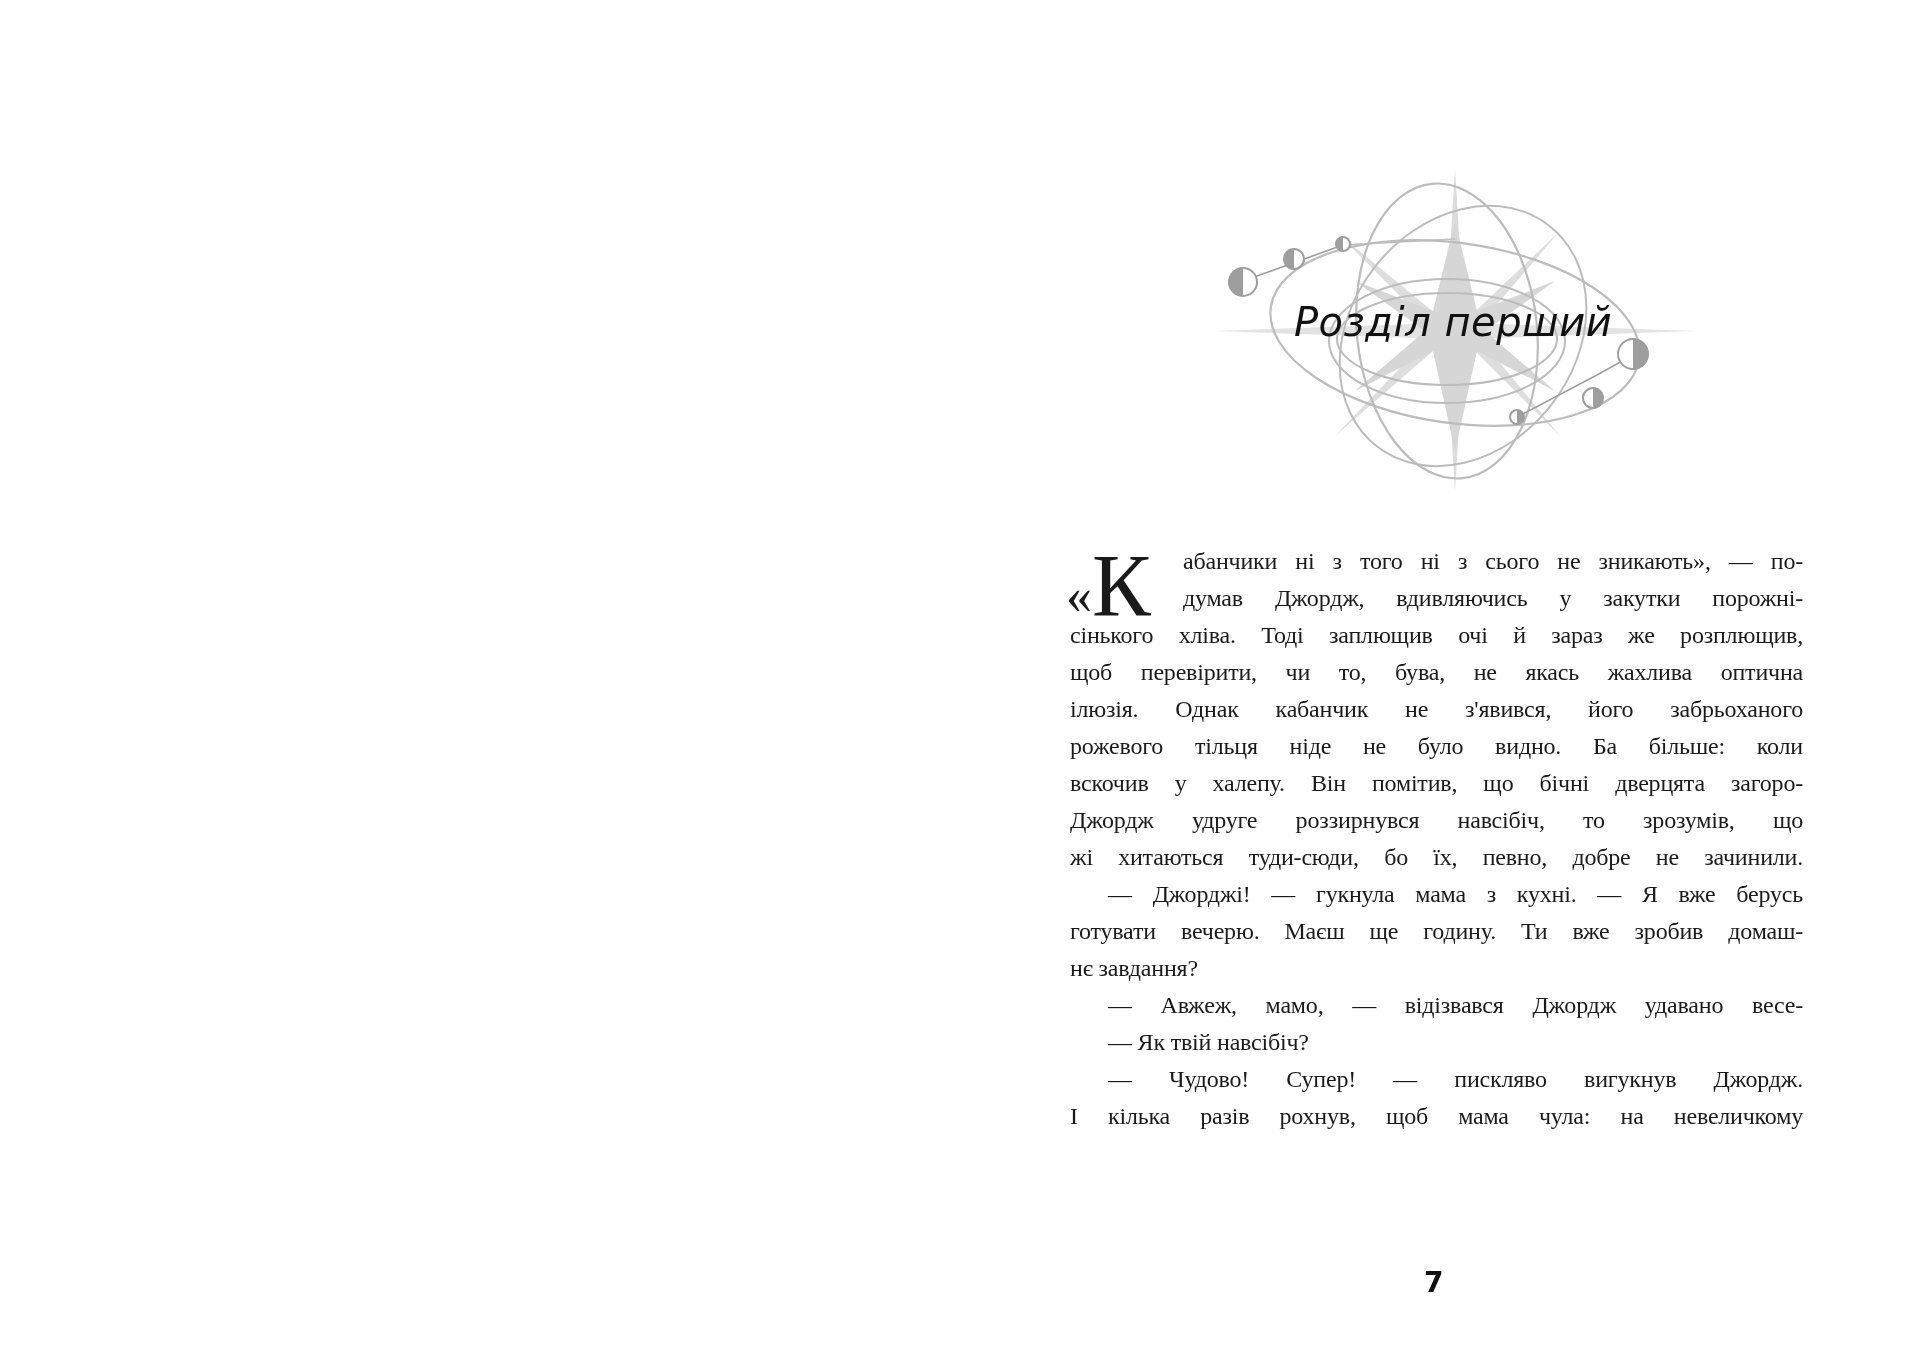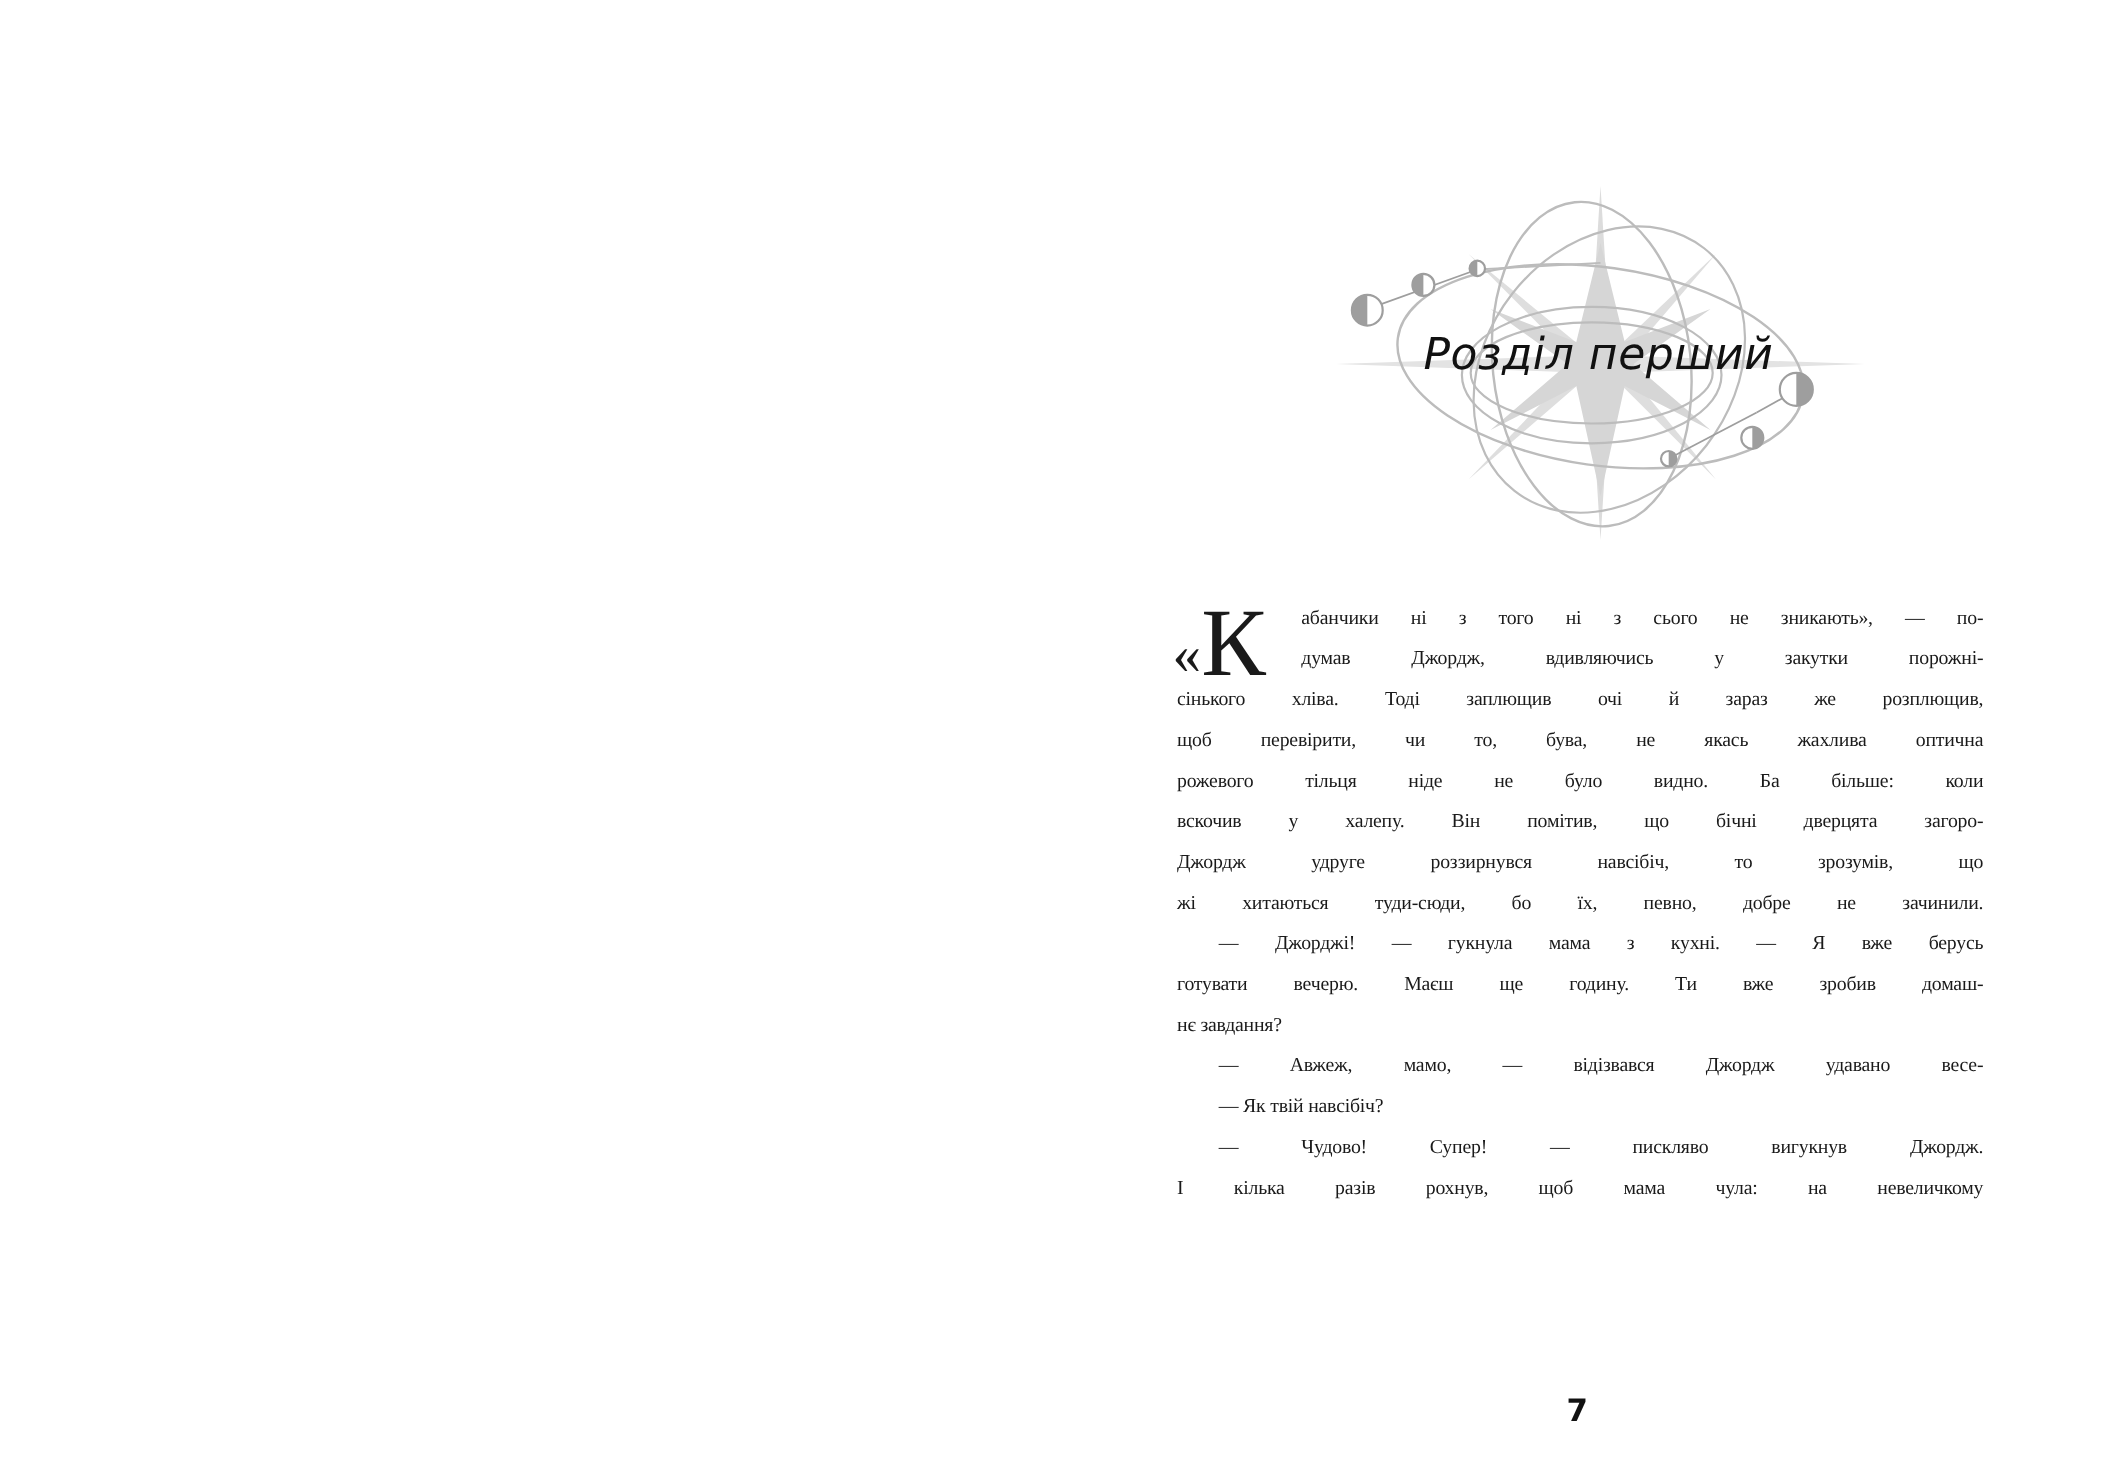--- a/index.html
+++ b/index.html
@@ -56,21 +56,21 @@
     }
     .text-block {
       position: absolute;
       left: 1070px;
       top: 527px;
       width: 733px;
     }
     .line {
       position: relative;
       height: 37px;
-      font-size: 18px;
+      font-size: 24px;
       line-height: 37px;
       white-space: nowrap;
       text-align: justify;
       text-align-last: justify;
       letter-spacing: -0.2px;
     }
     .line.last {
       text-align-last: left;
     }
     .line.indent {
@@ -164,20 +164,21 @@
 
   <div class="drop-cap-wrap">
     <span class="quote-mark">«</span><span class="drop-cap">К</span>
   </div>
 
   <div class="text-block">
     <div class="line dc">абанчики ні з того ні з сього не зникають», — по-</div>
     <div class="line dc">думав Джордж, вдивляючись у закутки порожні-</div>
     <div class="line">сінького хліва. Тоді заплющив очі й зараз же розплющив,</div>
     <div class="line">щоб перевірити, чи то, бува, не якась жахлива оптична</div>
+    <div class="line">ілюзія. Однак кабанчик не з'явився, його забрьоханого</div>
     <div class="line">рожевого тільця ніде не було видно. Ба більше: коли</div>
     <div class="line">вскочив у халепу. Він помітив, що бічні дверцята загоро-</div>
     <div class="line">Джордж удруге роззирнувся навсібіч, то зрозумів, що</div>
     <div class="line">жі хитаються туди-сюди, бо їх, певно, добре не зачинили.</div>
     <div class="line indent">— Джорджі! — гукнула мама з кухні. — Я вже берусь</div>
     <div class="line">готувати вечерю. Маєш ще годину. Ти вже зробив домаш-</div>
     <div class="line last">нє завдання?</div>
     <div class="line indent">— Авжеж, мамо, — відізвався Джордж удавано весе-</div>
     <div class="line indent last">— Як твій навсібіч?</div>
     <div class="line indent">— Чудово! Супер! — пискляво вигукнув Джордж.</div>

